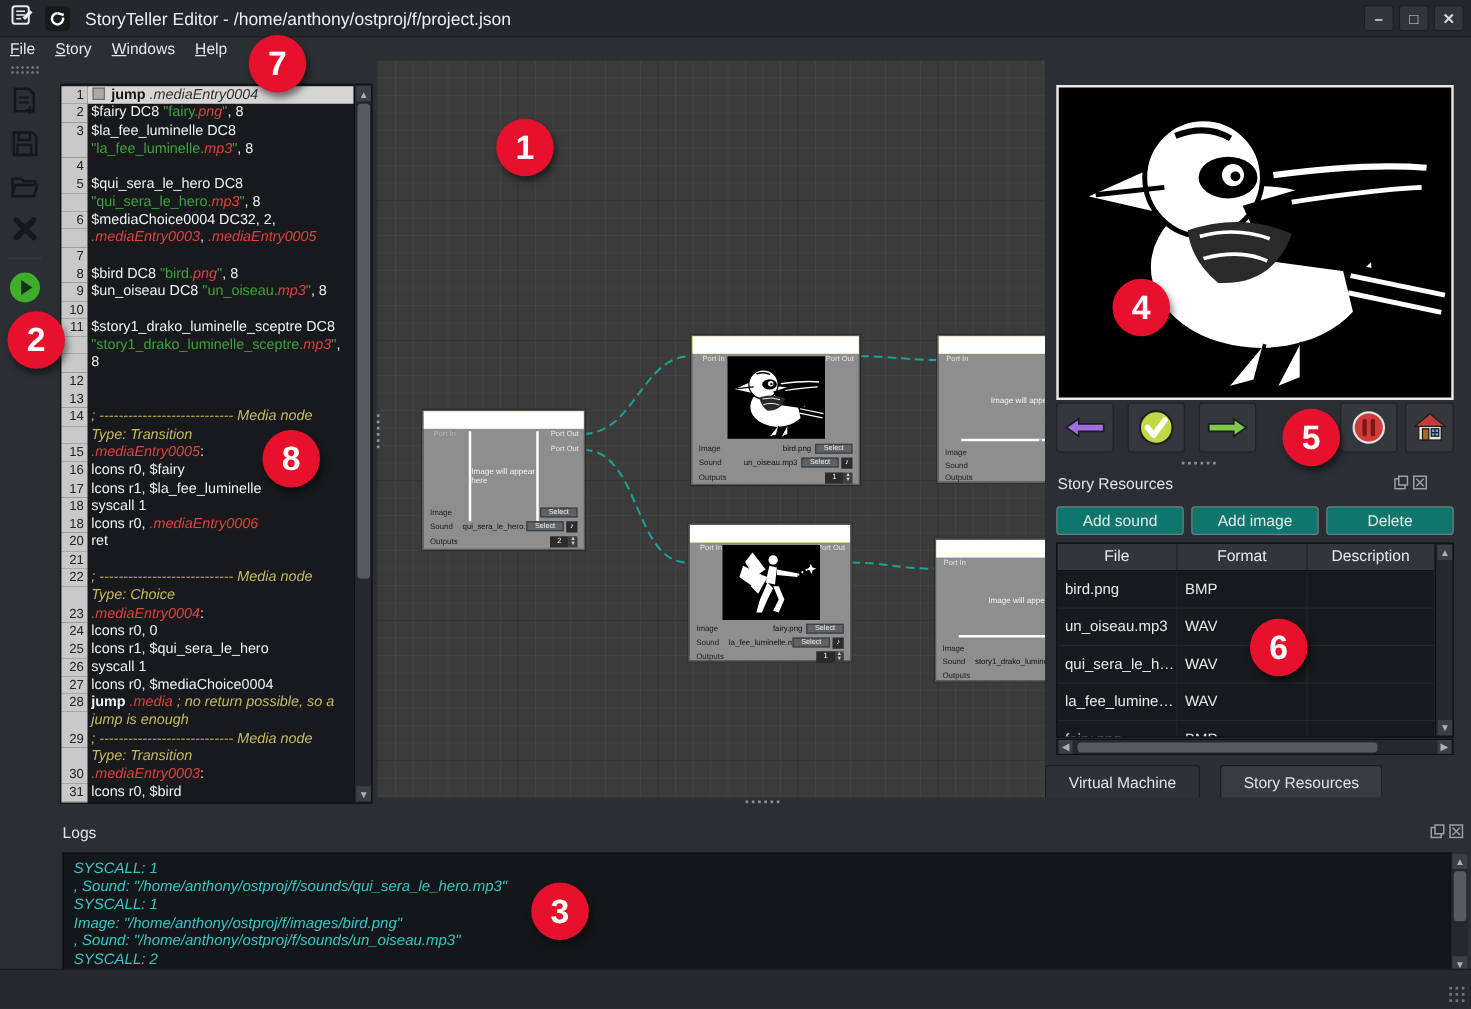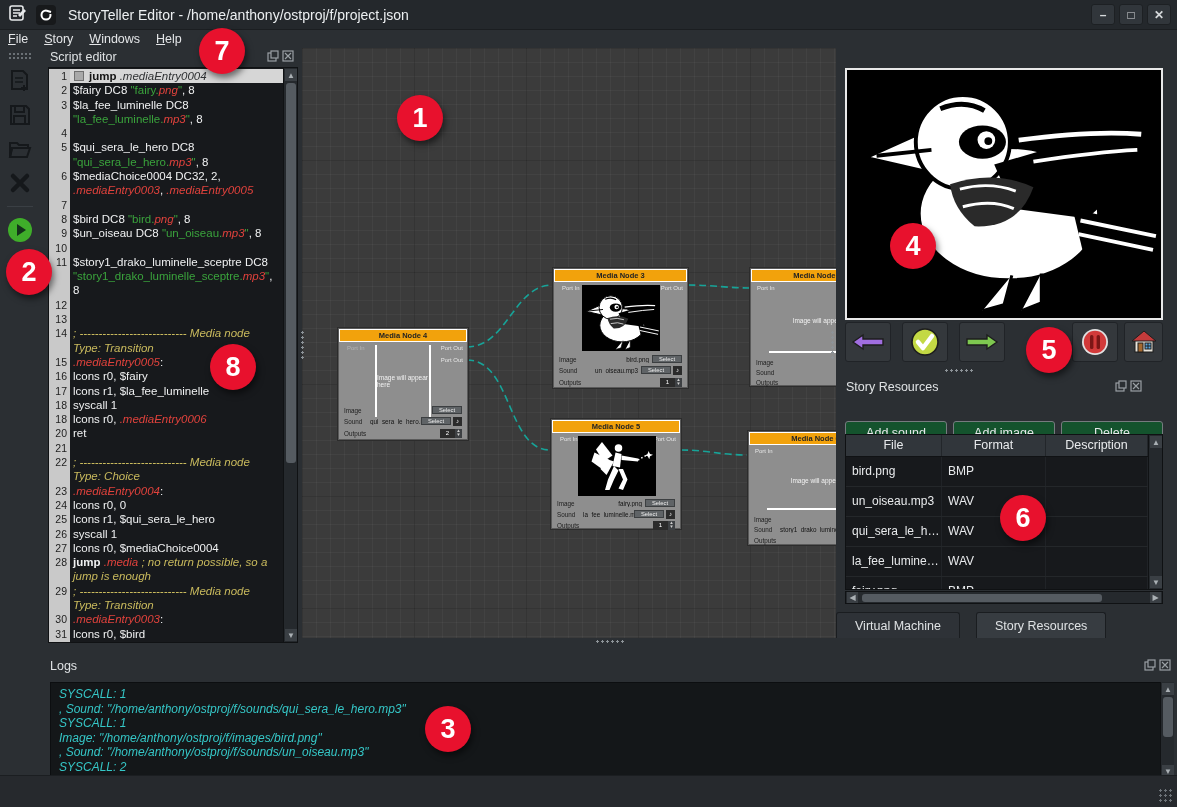--- a/index.html
+++ b/index.html
@@ -63,21 +63,21 @@
   
   #canvas { position:absolute; left:302px; top:48px; width:534px; height:590px; background:#3b3b3b; overflow:hidden;
     background-image:
       linear-gradient(rgba(0,0,0,.22) 1px, transparent 1px),
       linear-gradient(90deg, rgba(0,0,0,.22) 1px, transparent 1px),
       linear-gradient(rgba(255,255,255,.035) 1px, transparent 1px),
       linear-gradient(90deg, rgba(255,255,255,.035) 1px, transparent 1px);
     background-size:112px 112px, 112px 112px, 14px 14px, 14px 14px; }
   #wires { position:absolute; left:0; top:0; width:534px; height:590px; }
   .node { position:absolute; background:#8e8e8e; border:1px solid #5a5a5a; box-shadow:0 0 0 1px #2c2c2c; }
-  .node-title { height:13px; background:#f2a20c; border:1px solid #ffffff; color:#232323;
+  .node-title { height:13px; background:#f2a20c; border:7px solid #ffffff; color:#232323;
     font-size:7.5px; font-weight:bold; text-align:center; line-height:11px; overflow:hidden; white-space:nowrap; }
   .port { position:absolute; font-size:6px; color:#e5e5e5; }
   .node-img { position:absolute; background:#000; }
   .ph-box { position:absolute; border-left:2px solid #fff; border-right:2px solid #fff;
     display:flex; align-items:center; justify-content:center; }
   .ph-text { font-size:6.5px; color:#f2f2f2; }
   .nrow { position:absolute; left:5px; right:5px; height:10px; font-size:6.3px; color:#1d1d1d;
     display:flex; align-items:center; }
   .nrow .lab { width:26px; flex:none; }
   .nrow .val { flex:1; text-align:right; padding-right:3px; overflow:hidden; white-space:nowrap; color:#111; }
@@ -97,22 +97,22 @@
 
   
   #right-col { position:absolute; left:836px; top:48px; width:341px; height:590px; }
   #emu-screen { position:absolute; left:9px; top:20px; width:318px; height:252px; background:#000;
     border:2px solid #e9e9e9; }
   .emu-btn { position:absolute; top:274px; height:40px; background:#34383c; border:1px solid #202327;
     border-radius:3px; display:flex; align-items:center; justify-content:center; }
 
   
   #res-panel { position:absolute; left:0; top:330px; width:312px; height:260px; }
-  .res-btn { position:absolute; top:27px; height:23px; background:#14532d; border:1px solid #767b7f;
-    border-radius:3px; color:#e6e8ea; font-size:12.5px; display:flex; align-items:center; justify-content:center;margin-top:16px; }
+  .res-btn { position:absolute; top:27px; height:23px; background:#0f766e; border:1px solid #767b7f;
+    border-radius:3px; color:#e6e8ea; font-size:12.5px; display:flex; align-items:center; justify-content:center; }
   #res-table { position:absolute; left:9px; top:56px; width:318px; height:156px; background:#17191c;
     border:1px solid #0f1113; overflow:hidden; }
   .tr { display:flex; border-bottom:1px solid #24272a; }
   .tr.head { background:#31363b; border-bottom:1px solid #101214; }
   .td { padding:0 6px; font-size:12px; color:#e8eaec; overflow:hidden; white-space:nowrap; }
   .tr.head .td { text-align:center; font-size:12.5px; height:21px; line-height:21px; border-right:1px solid #22262a; }
   .tr.body .td { height:29px; line-height:29px; border-right:1px solid #202327; }
   .c0{width:96px;flex:none;} .c1{width:104px;flex:none;} .c2{flex:1;}
   #res-hscroll { position:absolute; left:9px; top:213px; width:318px; height:13px; background:#25292d; border:1px solid #101214; }
   #res-tabs { position:absolute; left:0px; top:234px; height:26px; display:flex; gap:16px; }
@@ -254,31 +254,20 @@
     <div style="width:26px;height:1px;background:#3a3f44;margin:8px auto"></div>
     <div class="tb-btn">
       <svg width="26" height="26" viewBox="0 0 26 26">
         <circle cx="13" cy="13" r="12" fill="#3fae2a"></circle>
         <polygon points="10,7 19,13 10,19" fill="#14321a"></polygon>
       </svg>
     </div>
   </div>
 
   <div id="script-panel">
-    <div class="panel-head">
-      <span class="panel-title">Script editor</span>
-      <span class="dock-icons">
-        <svg class="dock-ic">
-            <use href="#dockfloat"></use>
-          </svg>
-        <svg class="dock-ic">
-            <use href="#dockclose"></use>
-          </svg>
-      </span>
-    </div>
     <div id="code-wrap">
       <div id="code-rows">
           <div class="code-row hl">
             <span class="gut">1</span>
             <span class="cl"><span class="mark"></span><span class="seg-kw">jump</span><span class="seg-itd">  .mediaEntry0004</span></span>
           </div>
           <div class="code-row">
             <span class="gut">2</span>
             <span class="cl"><span class="seg-p">$fairy DC8 </span><span class="seg-st">"fairy.</span><span class="seg-ex">png</span><span class="seg-st">"</span><span class="seg-p">, 8</span></span>
           </div>

